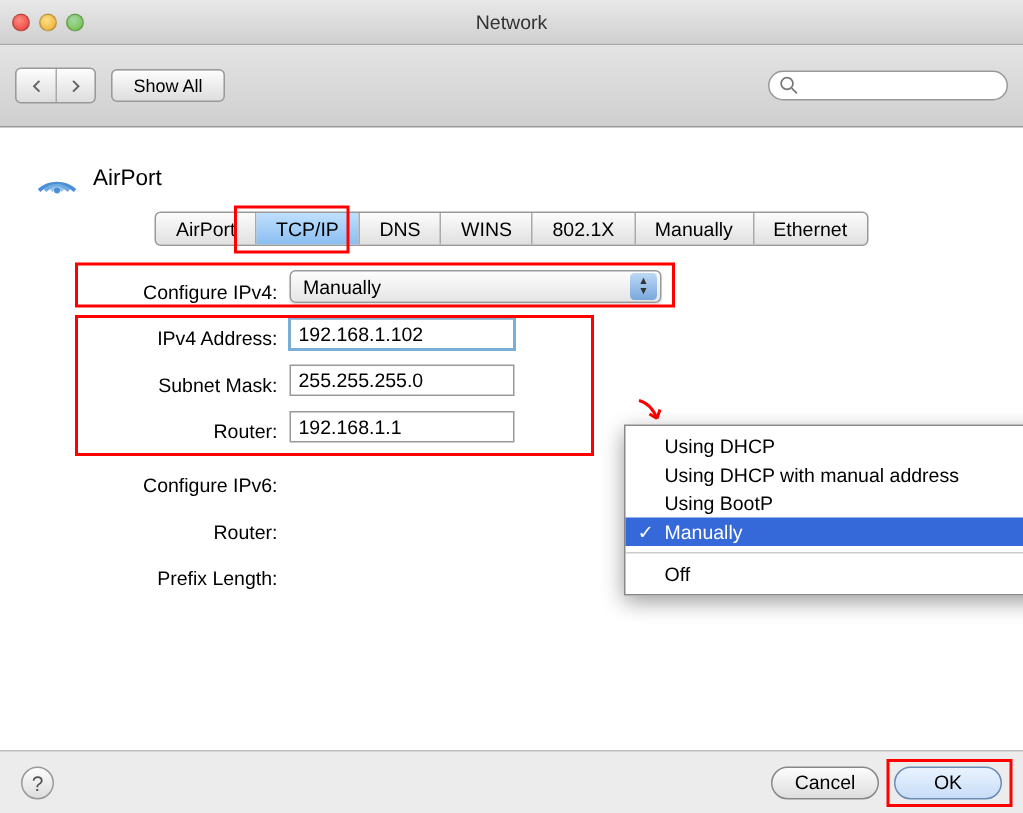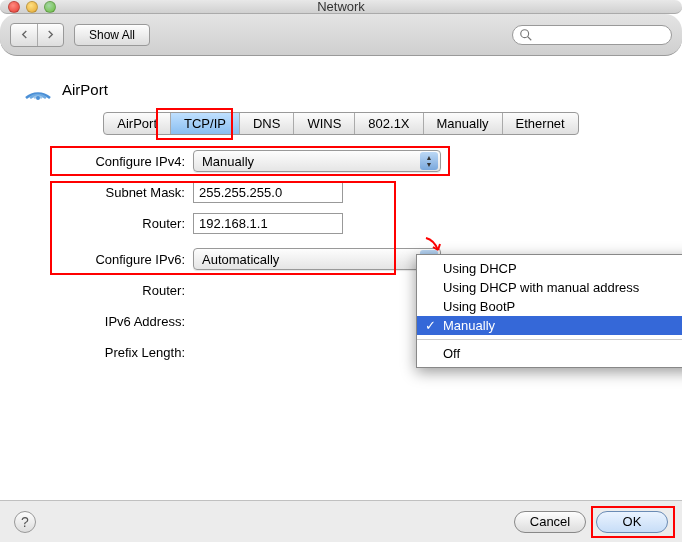--- a/index.html
+++ b/index.html
@@ -6,27 +6,26 @@
 body {
   font-family: "Lucida Grande", "Helvetica Neue", Arial, sans-serif;
   font-size: 13px;
   background: #fff;
   width: 682px;
   height: 542px;
   position: relative;
   overflow: hidden;
 }
 .titlebar {
-  height: 14px;
+  height: 30px;
   background: linear-gradient(to bottom, #e8e8e8, #d0d0d0);
   border-bottom: 1px solid #aaa;
   display: flex;
   align-items: center;
   position: relative;
-  border-radius: 11px;
 }
 .traffic-lights {
   display: flex;
   gap: 6px;
   padding-left: 8px;
 }
 .traffic-light {
   width: 12px;
   height: 12px;
   border-radius: 50%;
@@ -36,28 +35,27 @@
 .tl-yellow { background: radial-gradient(circle at 40% 35%, #ffe082, #e5a832); }
 .tl-green { background: radial-gradient(circle at 40% 35%, #a5d6a7, #6bbf3b); }
 .win-title {
   position: absolute;
   left: 0; right: 0;
   text-align: center;
   font-size: 13px;
   color: #333;
 }
 .toolbar {
-  height: 42px;
+  height: 55px;
   background: linear-gradient(to bottom, #e4e4e4, #cfcfcf);
   border-bottom: 1px solid #9a9a9a;
   display: flex;
   align-items: center;
   padding: 0 10px;
   gap: 10px;
-  border-radius: 17px;
 }
 .nav-buttons {
   display: flex;
   border: 1px solid #999;
   border-radius: 4px;
   overflow: hidden;
   background: linear-gradient(to bottom, #fdfdfd, #ddd);
   box-shadow: 0 1px 0 rgba(255,255,255,0.5) inset;
 }
 .nav-btn {
@@ -134,21 +132,21 @@
 .tab:last-child { border-right: none; }
 .tab.active {
   background: linear-gradient(to bottom, #bfe0ff, #8abef0);
 }
 .form-area {
   margin-left: 20px;
   margin-right: 20px;
 }
 .form-row {
   display: flex;
-  align-items: center;
+  align-items: flex-end;
   margin-bottom: 7px;
   min-height: 24px;
 }
 .form-label {
   width: 155px;
   text-align: right;
   padding-right: 8px;
   font-size: 13px;
 }
 .text-input {
@@ -336,44 +334,41 @@
   <div class="form-area">
 
     <div class="form-row">
       <div class="form-label">Configure IPv4:</div>
       <div class="select">
         <span>Manually</span>
         <span class="select-arrows">▲<br>▼</span>
       </div>
     </div>
 
+    <div class="form-row">
+      <div class="form-label">IPv4 Address:</div>
+      <input class="text-input focused" value="192.168.1.102" style="">
+    </div>
 
     <div class="form-row">
       <div class="form-label">Subnet Mask:</div>
       <input class="text-input" value="255.255.255.0" style="">
     </div>
 
     <div class="form-row">
       <div class="form-label">Router:</div>
       <input class="text-input" value="192.168.1.1" style="">
     </div>
 
     <div class="form-row" style="margin-top:12px;">
       <div class="form-label">Configure IPv6:</div>
-      <div class="select">
-        <span>Automatically</span>
-        <span class="select-arrows">▲<br>▼</span>
-      </div>
     </div>
 
     <div class="form-row">
       <div class="form-label">Router:</div>
-    </div>
-    <div class="form-row">
-      <div class="form-label">IPv6 Address:</div>
     </div>
     <div class="form-row">
       <div class="form-label">Prefix Length:</div>
     </div>
 
   </div>
 
   <div class="highlight-red" style="left:156px; top:42px; width:77px; height:32px;"></div>
   <div class="highlight-red" style="left:50px; top:80px; width:400px; height:30px;"></div>
   <div class="highlight-red" style="left:50px; top:115px; width:346px; height:94px;"></div>

